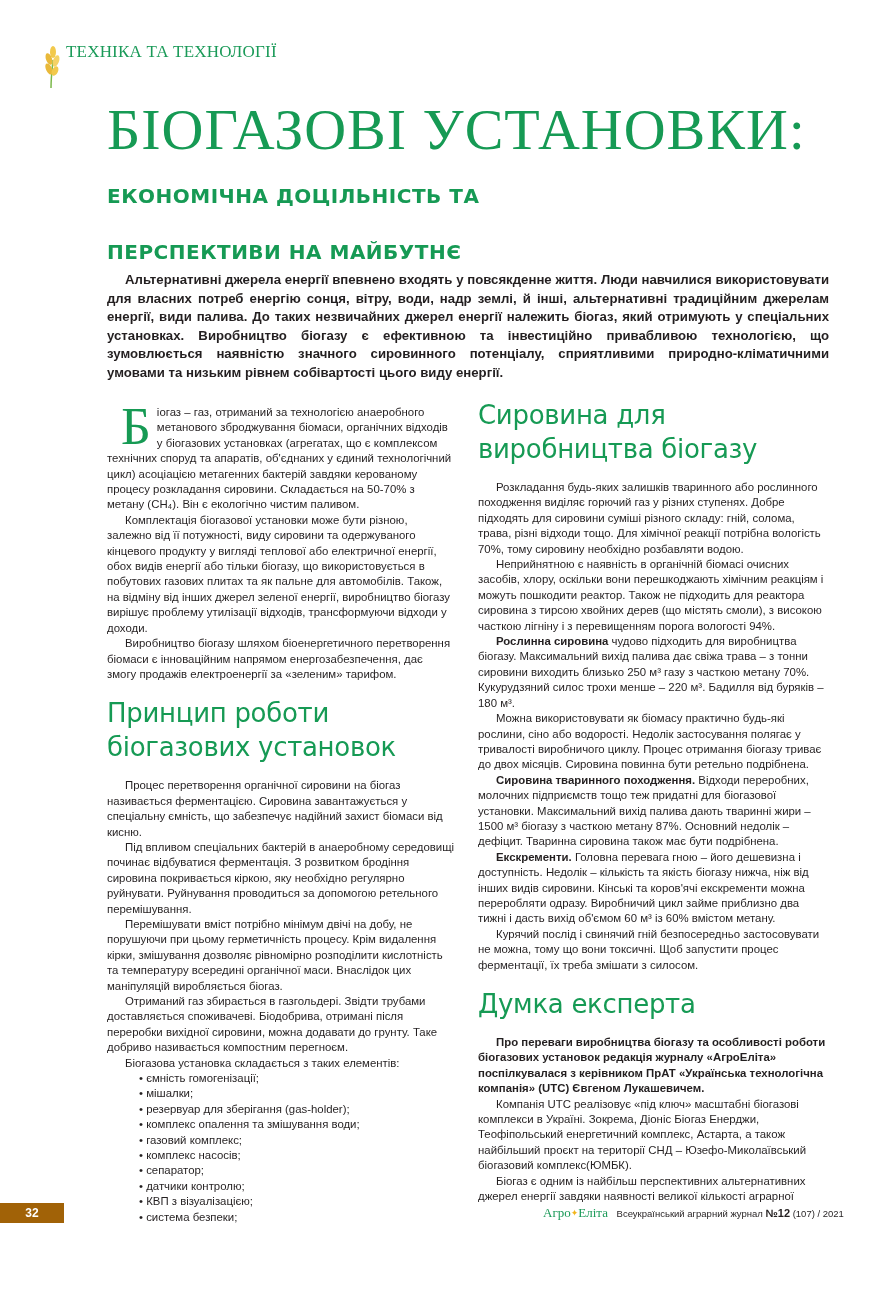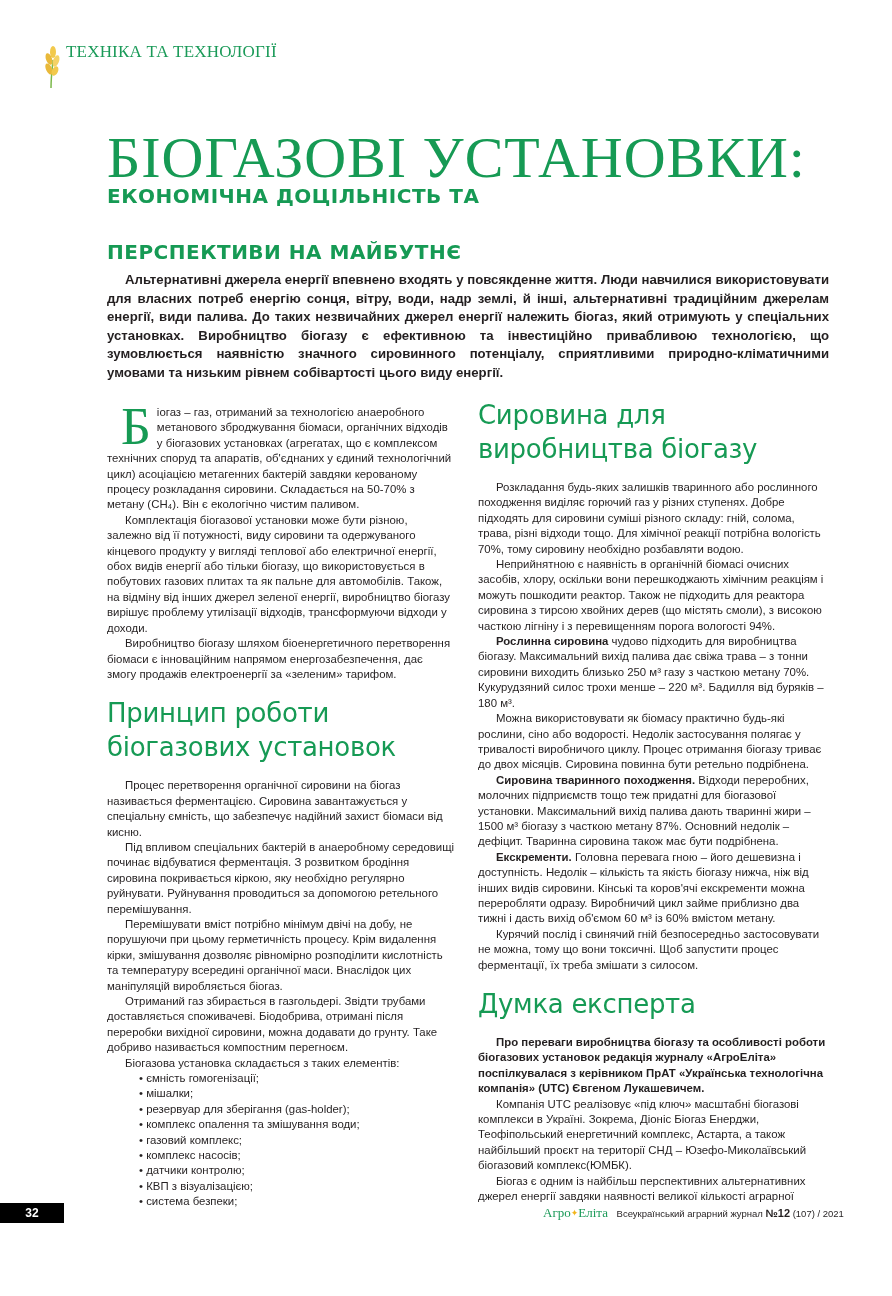--- a/index.html
+++ b/index.html
@@ -1,36 +1,36 @@
 <!DOCTYPE html>
 <html><head>
 <meta charset="utf-8">
 <style>
   html, body { margin:0; padding:0; background:#ffffff; }
   body { width:892px; height:1296px; position:relative; overflow:hidden; font-family:"Liberation Sans", sans-serif; color:#231f20; }
   .section-tag { position:absolute; left:42px; top:42px; display:flex; align-items:flex-start; }
   .wheat { width:20px; height:48px; }
   .section-tag .label { font-family:"Liberation Serif", serif; color:#1a9a58; font-size:17px; margin-left:4px; letter-spacing:0.2px; }
-  .title { position:absolute; left:107px; top:96px; font-family:"Liberation Serif", serif; color:#169a54; font-size:58px; letter-spacing:1px; white-space:nowrap;margin-top:28px; }
+  .title { position:absolute; left:107px; top:96px; font-family:"Liberation Serif", serif; color:#169a54; font-size:58px; letter-spacing:1px; white-space:nowrap; }
   .subtitle { position:absolute; left:107px; top:168px; font-family:"DejaVu Sans", sans-serif; color:#169a54; font-size:20px; line-height:56px; letter-spacing:0.5px;font-weight:bold; }
   .lead { position:absolute; left:107px; top:271px; width:722px; font-weight:bold; font-size:13.2px; line-height:18.6px; text-align:justify; }
   .lead p { margin:0; text-indent:18px; }
   .col { position:absolute; top:405px; width:348px; font-size:11.4px; line-height:15.4px; }
   .col-left { left:107px; }
   .col-right { left:478px; top:398px; width:352px; }
   .col p { margin:0; text-indent:18px; }
   .col p.first { text-indent:0; }
   .dropcap { float:left; font-family:"Liberation Serif", serif; color:#169a54; font-size:52px; line-height:40px; margin:0 6px 0 14px; padding-top:2px; }
   h2 { font-family:"DejaVu Sans", sans-serif; font-weight:normal; color:#169a54; font-size:26px; line-height:34px; margin:14px 0 14px 0; letter-spacing:-0.3px; }
   .col-right h2.first-h { margin-top:0; }
   ul.elements { list-style:none; margin:0; padding:0 0 0 32px; }
   ul.elements li::before { content:"• "; }
   b { font-weight:bold;text-align:center; }
   .footer { position:absolute; left:0; top:1203px; width:892px; height:20px; }
-  .page-num { position:absolute; left:0; top:0; width:64px; height:20px; background:#000000; color:#fff; font-size:12px; line-height:20px; text-align:center; font-weight:bold; }
+  .page-num { position:absolute; left:0; top:0; width:64px; height:20px; background:#a16207; color:#fff; font-size:12px; line-height:20px; text-align:center; font-weight:bold; }
   .brand { position:absolute; left:543px; top:0; line-height:20px; white-space:nowrap; font-size:9.5px; }
   .brand .logo { font-family:"Liberation Serif", serif; color:#1a9a58; font-size:13px; margin-right:6px; }
   .brand .logo .star { color:#f2b51b; font-size:9px; vertical-align:top; }
   .brand .num { font-weight:bold; font-size:11px; }
 </style>
 </head>
 <body>
 
 <div class="section-tag">
   <svg class="wheat" viewBox="0 0 20 48">
@@ -65,20 +65,21 @@
   <p>Перемішувати вміст потрібно мінімум двічі на добу, не порушуючи при цьому герметичність процесу. Крім видалення кірки, змішування дозволяє рівномірно розподілити кислотність та температуру всередині органічної маси. Внаслідок цих маніпуляцій виробляється біогаз.</p>
   <p>Отриманий газ збирається в газгольдері. Звідти трубами доставляється споживачеві. Біодобрива, отримані після переробки вихідної сировини, можна додавати до грунту. Таке добриво називається компостним перегноєм.</p>
   <p>Біогазова установка складається з таких елементів:</p>
   <ul class="elements">
     <li>ємність гомогенізації;</li>
     <li>мішалки;</li>
     <li>резервуар для зберігання (gas-holder);</li>
     <li>комплекс опалення та змішування води;</li>
     <li>газовий комплекс;</li>
     <li>комплекс насосів;</li>
+    <li>сепаратор;</li>
     <li>датчики контролю;</li>
     <li>КВП з візуалізацією;</li>
     <li>система безпеки;</li>
   </ul>
 </div>
 
 <div class="col col-right">
   <h2 class="first-h">Сировина для виробництва біогазу</h2>
   <p>Розкладання будь-яких залишків тваринного або рослинного походження виділяє горючий газ у різних ступенях. Добре підходять для сировини суміші різного складу: гній, солома, трава, різні відходи тощо. Для хімічної реакції потрібна вологість 70%, тому сировину необхідно розбавляти водою.</p>
   <p>Неприйнятною є наявність в органічній біомасі очисних засобів, хлору, оскільки вони перешкоджають хімічним реакціям і можуть пошкодити реактор. Також не підходить для реактора сировина з тирсою хвойних дерев (що містять смоли), з високою часткою лігніну і з перевищенням порога вологості 94%.</p>

